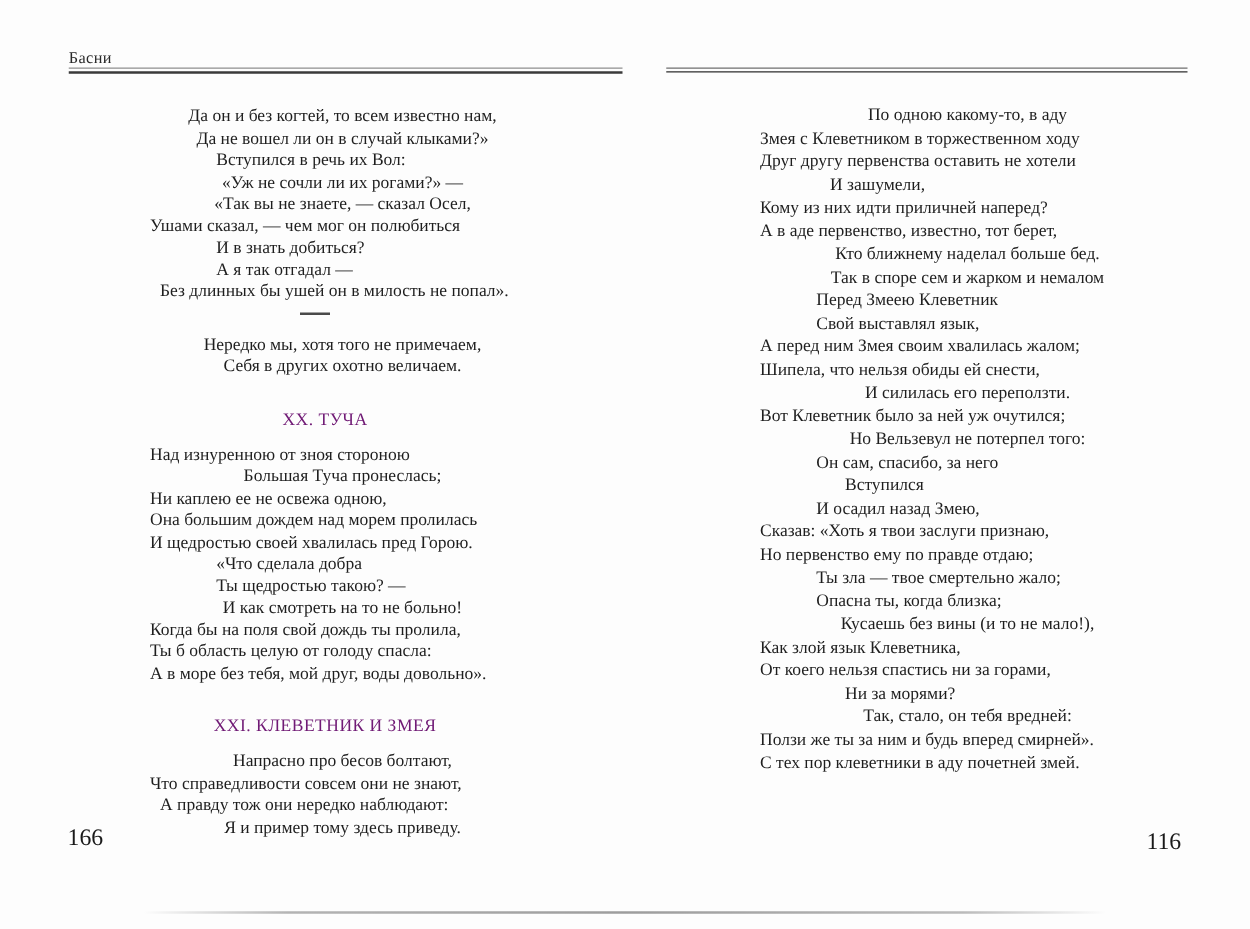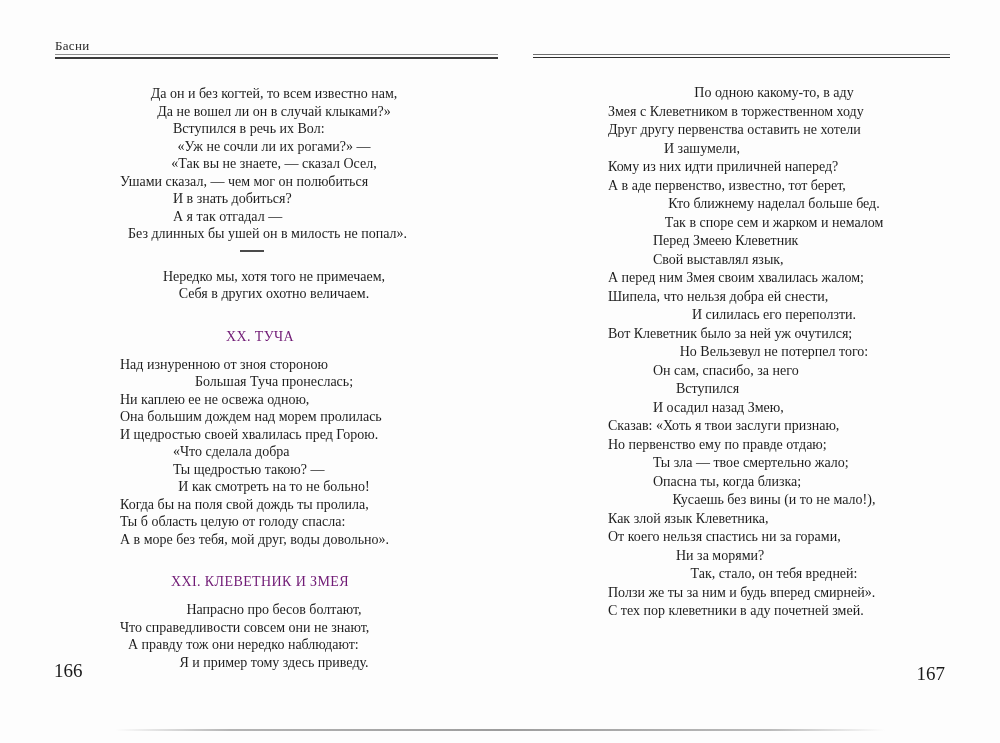--- a/index.html
+++ b/index.html
@@ -121,38 +121,38 @@
           <div class="line i1">Змея с Клеветником в торжественном ходу</div>
           <div class="line i1">Друг другу первенства оставить не хотели</div>
           <div class="line i4">И зашумели,</div>
           <div class="line i1">Кому из них идти приличней наперед?</div>
           <div class="line i1">А в аде первенство, известно, тот берет,</div>
           <div class="line i2">Кто ближнему наделал больше бед.</div>
           <div class="line i2">Так в споре сем и жарком и немалом</div>
           <div class="line i3">Перед Змеею Клеветник</div>
           <div class="line i3">Свой выставлял язык,</div>
           <div class="line i1">А перед ним Змея своим хвалилась жалом;</div>
-          <div class="line i1">Шипела, что нельзя добра ей снести,</div>
+          <div class="line i1">Шипела, что нельзя обиды ей снести,</div>
           <div class="line i2">И силилась его переползти.</div>
           <div class="line i1">Вот Клеветник было за ней уж очутился;</div>
           <div class="line i2">Но Вельзевул не потерпел того:</div>
           <div class="line i3">Он сам, спасибо, за него</div>
           <div class="line i5">Вступился</div>
           <div class="line i3">И осадил назад Змею,</div>
           <div class="line i1">Сказав: «Хоть я твои заслуги признаю,</div>
           <div class="line i1">Но первенство ему по правде отдаю;</div>
           <div class="line i3">Ты зла — твое смертельно жало;</div>
           <div class="line i3">Опасна ты, когда близка;</div>
           <div class="line i2">Кусаешь без вины (и то не мало!),</div>
           <div class="line i1">Как злой язык Клеветника,</div>
           <div class="line i1">От коего нельзя спастись ни за горами,</div>
           <div class="line i5">Ни за морями?</div>
           <div class="line i2">Так, стало, он тебя вредней:</div>
           <div class="line i1">Ползи же ты за ним и будь вперед смирней».</div>
           <div class="line i1">С тех пор клеветники в аду почетней змей.</div>
         </div>
       </div>
-    <div class="pagenum pagenum-right">167</div>
+    <div class="pagenum pagenum-right">116</div>
   </div>
 
   <div class="bottom-shadow"></div>
 
 </div>
 
 </body></html>

